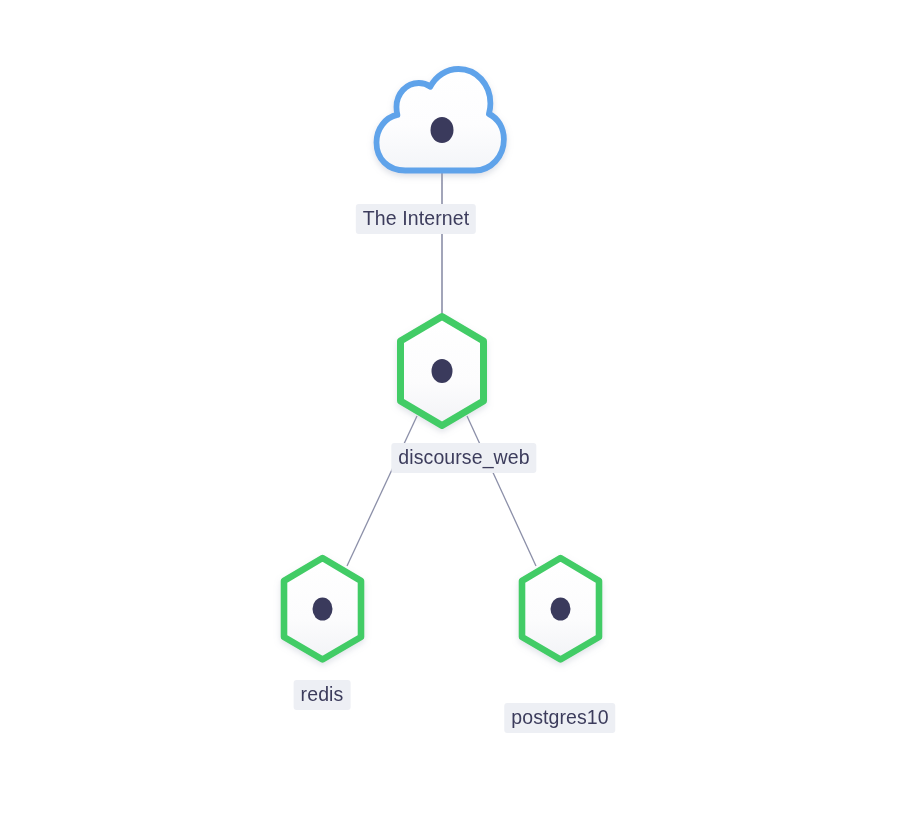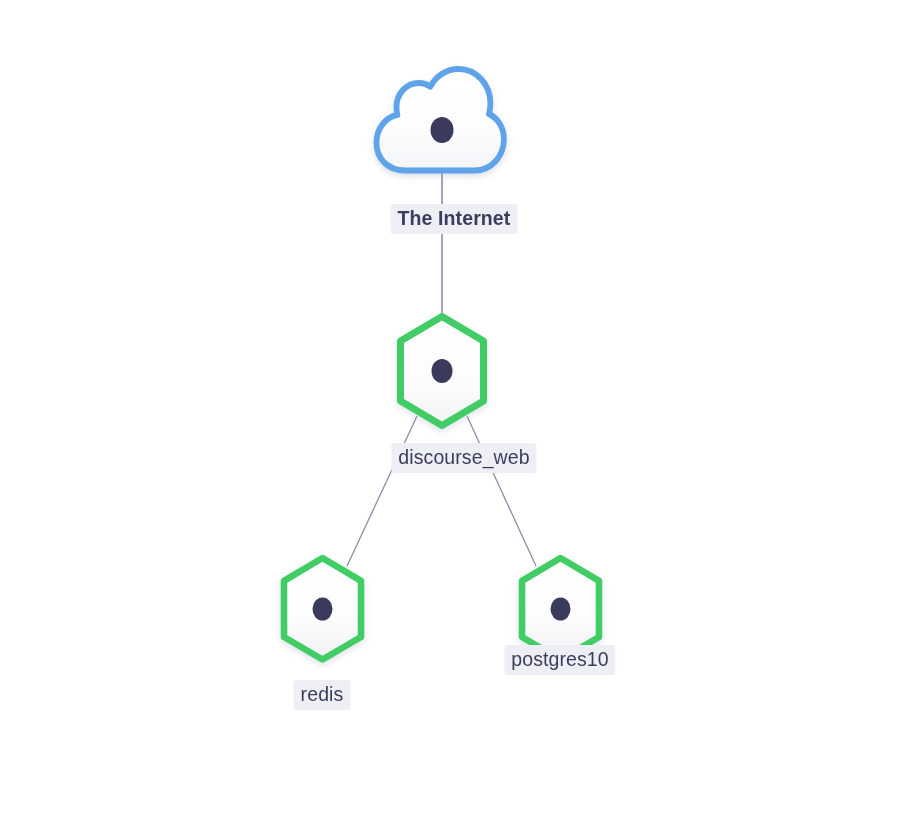--- a/index.html
+++ b/index.html
@@ -98,21 +98,21 @@
             C 114.9 7.0 130.0 22.2 130.0 41.4
             C 130.0 45.0 129.4 48.5 128.4 51.8
             C 138.2 56.2 144.5 66.0 144.5 77.3
             C 144.5 94.0 131.3 108.5 113.0 108.5
             Z" transform="translate(-8.5,0) scale(0.93,1.0)" fill="url(#cloudFill)" stroke="#5fa3ea" stroke-width="6.2" stroke-linejoin="round"></path>
       </g>
       <ellipse cx="64" cy="68" rx="11.5" ry="13" fill="#3a3a5c"></ellipse>
     </svg>
   </div>
 
-  <div class="node-label" style="left:454px; top:204px;font-weight:bold;">The Internet</div>
+  <div class="node-label" style="left:416px; top:204px;">The Internet</div>
 
   <div class="node" style="left:390px; top:310px; width:104px; height:122px;">
     <svg class="node-shape" width="104" height="122" viewBox="0 0 104 122">
       <defs>
         <filter id="hexShadowA" x="-35%" y="-30%" width="175%" height="165%">
           <feDropShadow dx="0" dy="3" stdDeviation="3.0" flood-color="#9aa2b5" flood-opacity="0.30"></feDropShadow>
         </filter>
         <linearGradient id="hexFillA" x1="0" y1="0" x2="0" y2="1">
           <stop offset="0%" stop-color="#ffffff"></stop>
           <stop offset="60%" stop-color="#fcfcfd"></stop>
@@ -161,15 +161,15 @@
           <stop offset="100%" stop-color="#f2f3f6"></stop>
         </linearGradient>
       </defs>
       <g filter="url(#hexShadowC)">
         <path d="M 48.5 6 L 87 28.8 L 87 85 L 48.5 107.5 L 10 85 L 10 28.8 Z" fill="url(#hexFillC)" stroke="#42cc66" stroke-width="6.6" stroke-linejoin="round" stroke-linecap="round"></path>
       </g>
       <ellipse cx="48.5" cy="57" rx="10" ry="11.5" fill="#3a3a5c"></ellipse>
     </svg>
   </div>
 
-  <div class="node-label" style="left:560px; top:645px;">postgres10</div>
+  <div class="node-label" style="left:560px; top:703px;">postgres10</div>
 
 </div>
 
 </body></html>

